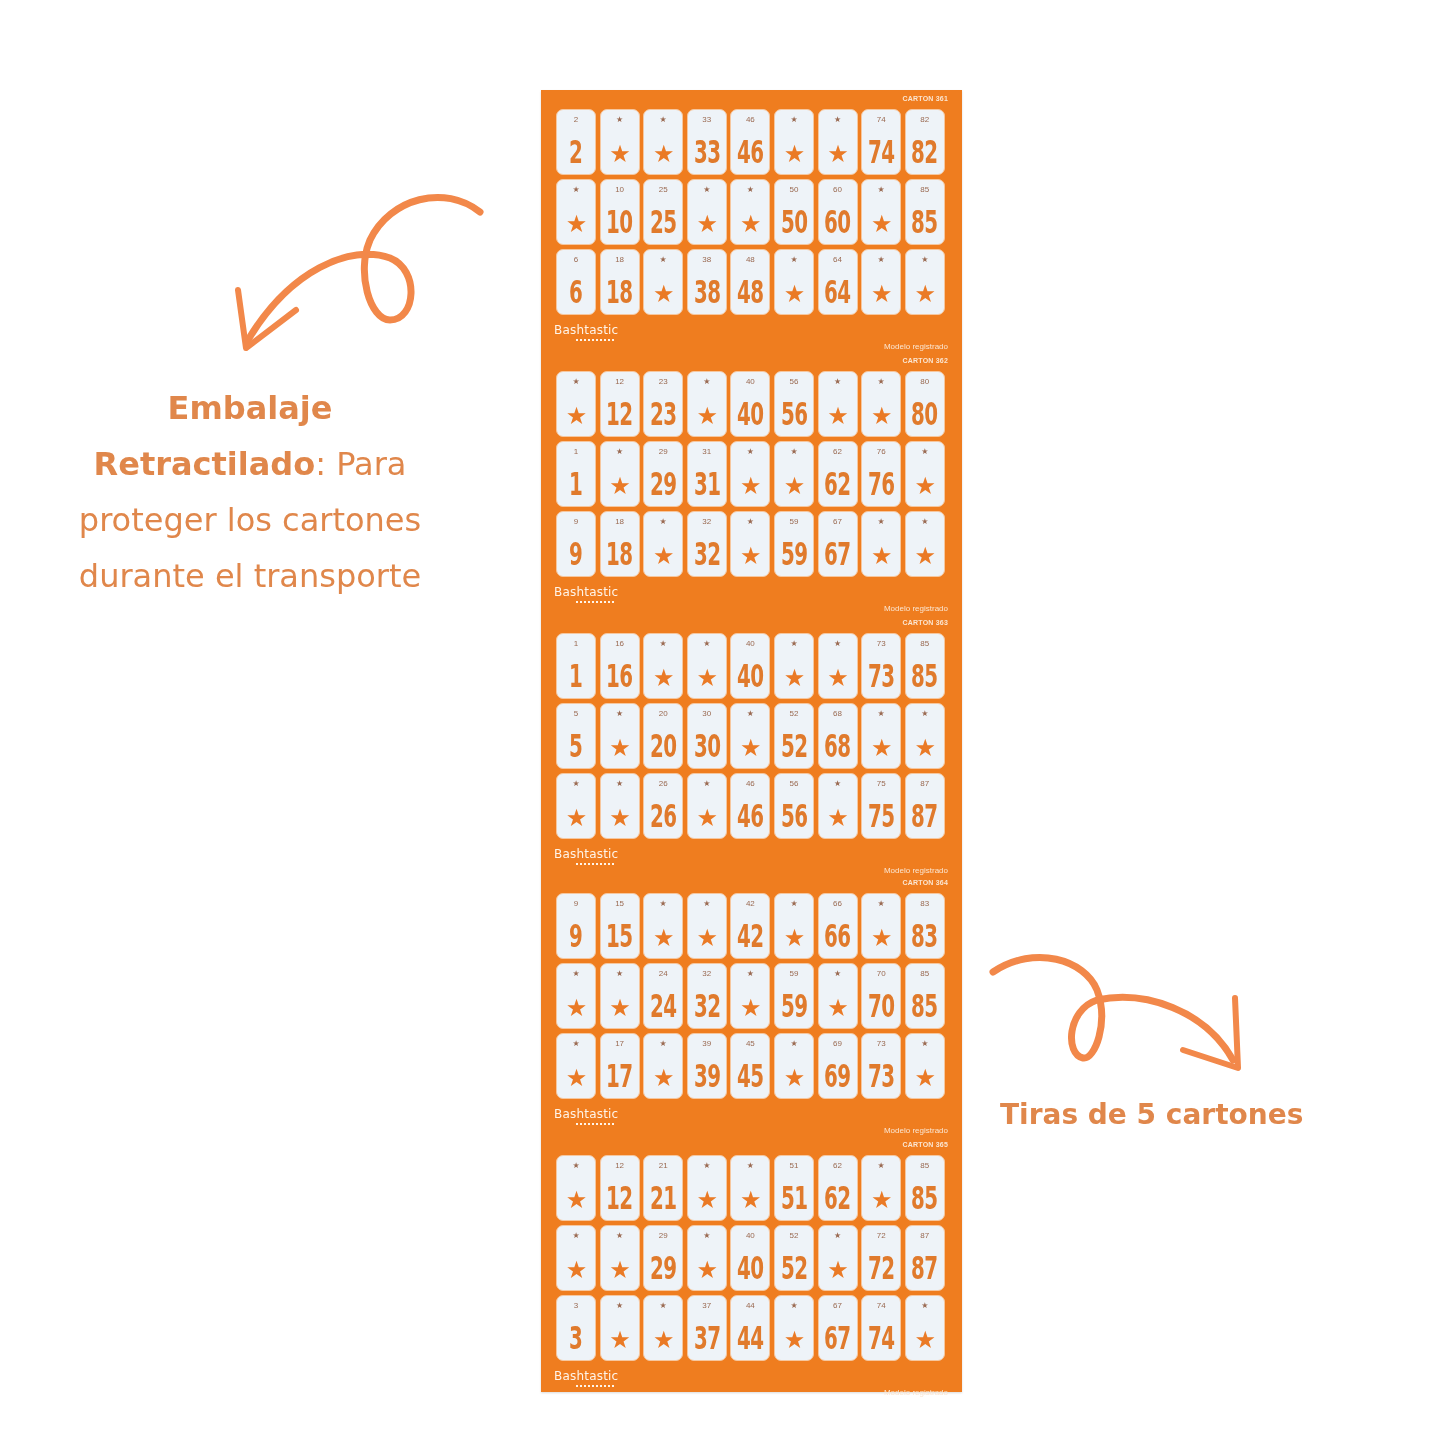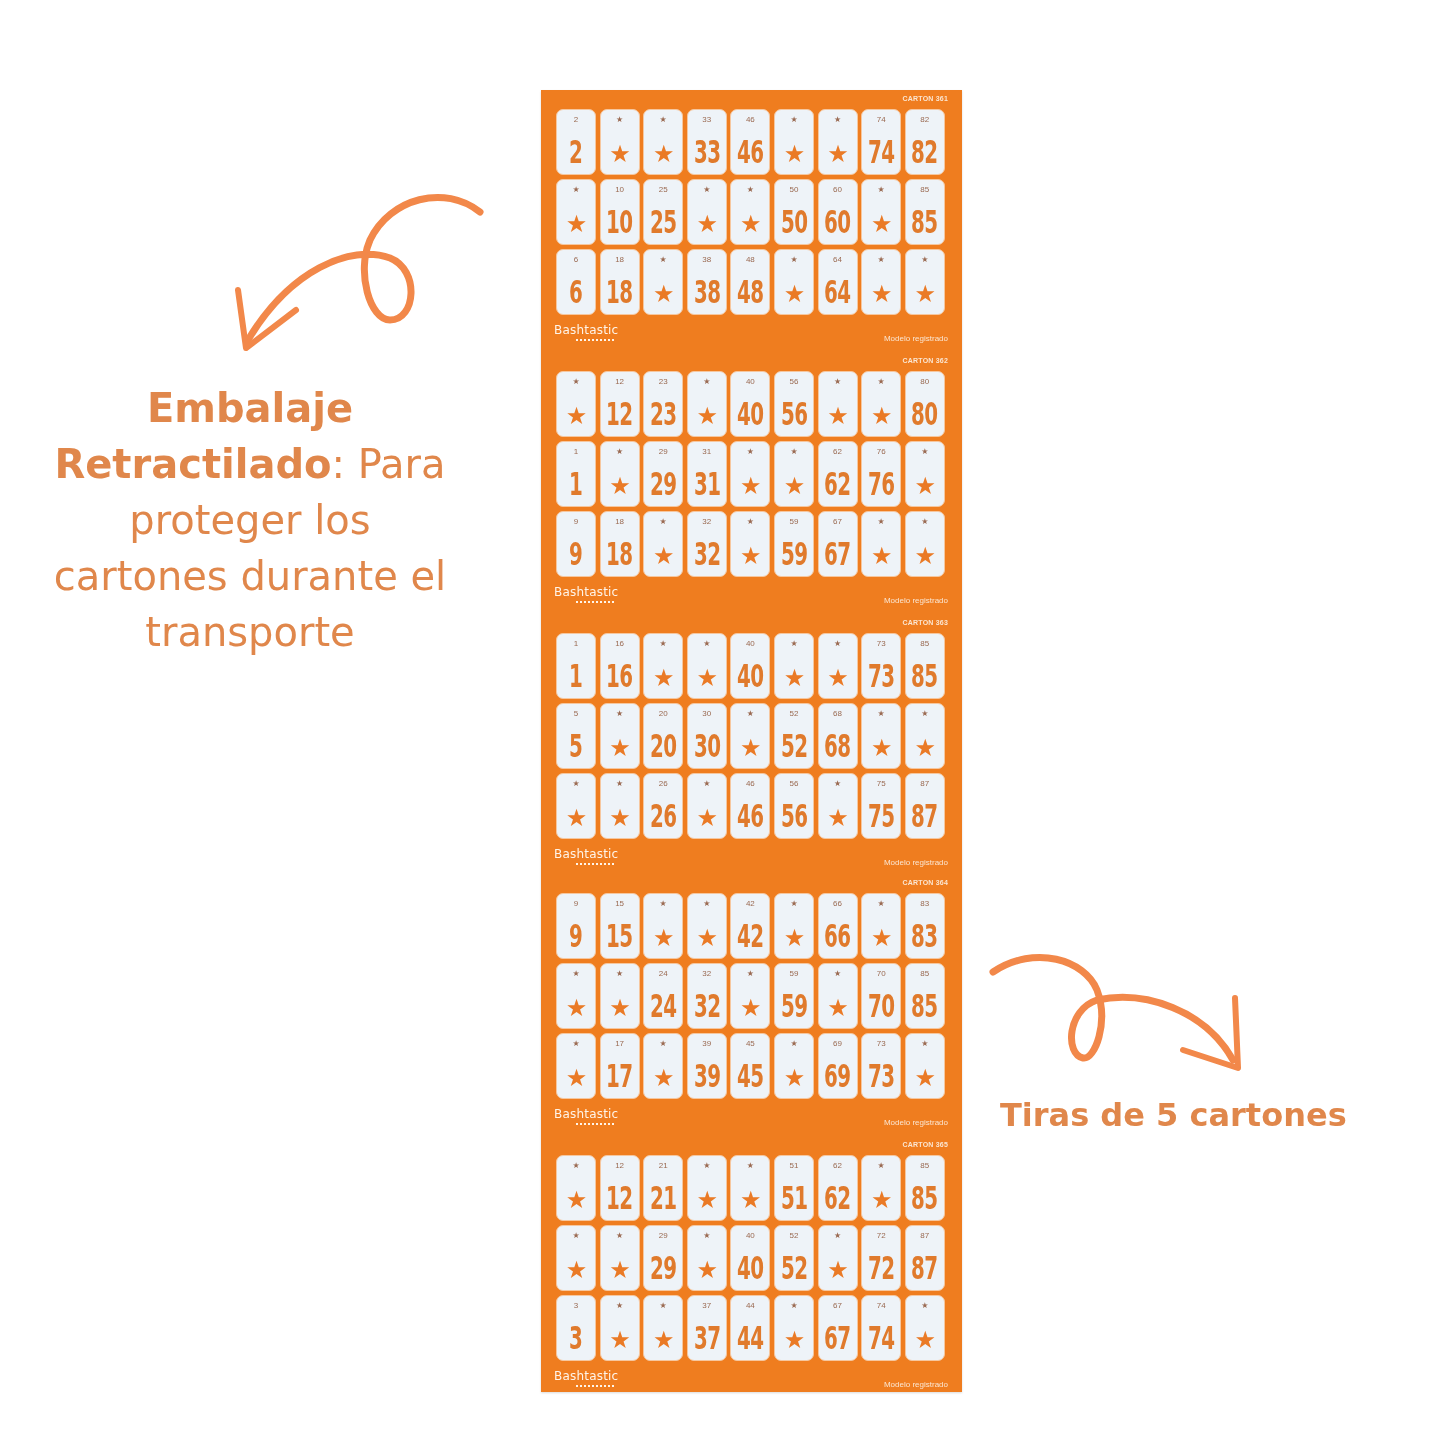--- a/index.html
+++ b/index.html
@@ -45,34 +45,34 @@
   .brand {
     position:absolute; left:13px; top:233px;
     font-family:"DejaVu Sans", sans-serif; font-weight:normal; font-size:12px;
     color:#fff4e8; letter-spacing:0.2px;
   }
   .brand::after {
     content:""; display:block; margin-left:22px; width:38px; height:2px;
     border-bottom:2px dotted #fff4e8;
   }
   .reg {
-    position:absolute; right:14px; top:244px;
+    position:absolute; right:14px; top:252px;
     font-size:8px; color:#fbe6d2;
     font-family:"Liberation Sans", sans-serif;
   }
   .note-left {
     position:absolute; left:40px; top:380px; width:420px; text-align:center;
     color:#e0874b; font-family:"DejaVu Sans", sans-serif;
-    font-size:40px; line-height:56px;
+    font-size:32px; line-height:56px;
   }
   .note-left b { font-weight:bold; }
   .note-right {
     position:absolute; left:1000px; top:1093px; width:390px;
     color:#e0874b; font-family:"DejaVu Sans", sans-serif; font-weight:bold;
-    font-size:32px; line-height:44px; white-space:nowrap;
+    font-size:28px; line-height:44px; white-space:nowrap;
   }
   svg.arrow { position:absolute; overflow:visible; }
 </style>
 </head>
 <body>
 
 <svg class="arrow" style="left:230px;top:190px;" width="260" height="170" viewBox="0 0 260 170">
   <path d="M250 22 C 215 -6, 160 8, 140 50 C 126 82, 140 130, 160 130 C 186 130, 190 80, 160 68 C 120 54, 60 80, 18 150" fill="none" stroke="#f2884a" stroke-width="7" stroke-linecap="round"></path>
   <path d="M8 100 L 16 158 L 66 120" fill="none" stroke="#f2884a" stroke-width="6" stroke-linecap="round" stroke-linejoin="round"></path>
 </svg>

